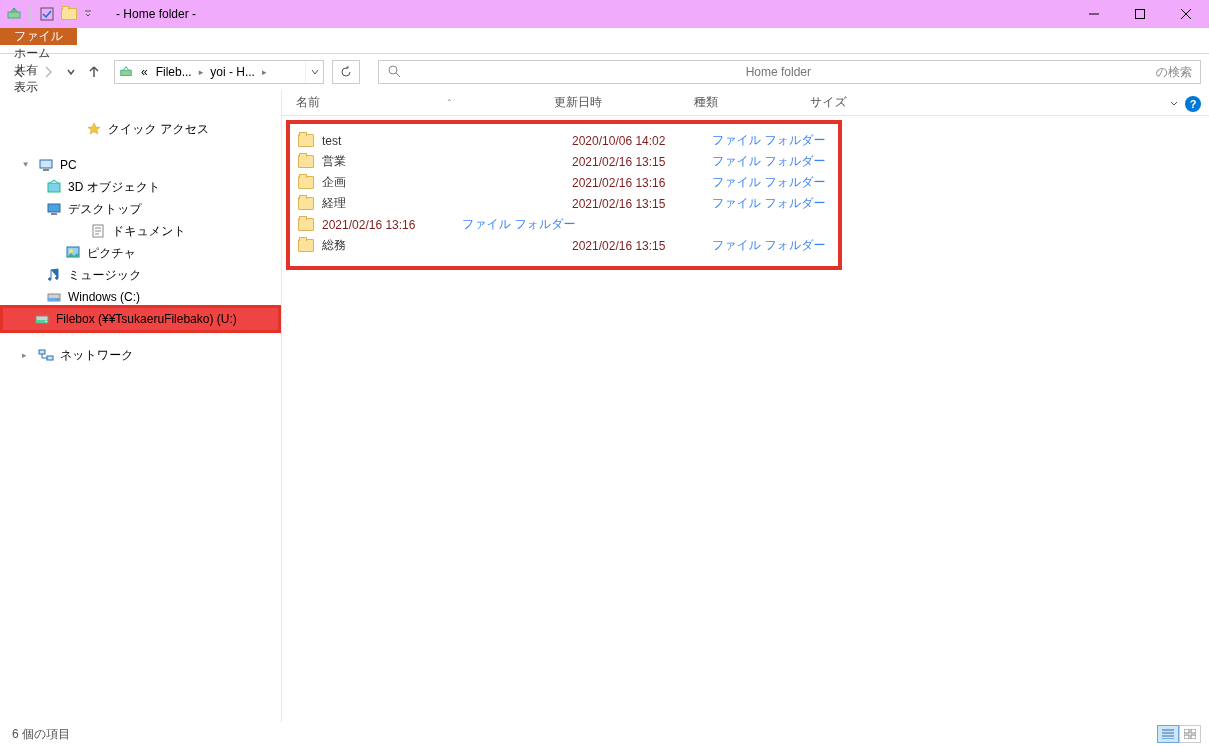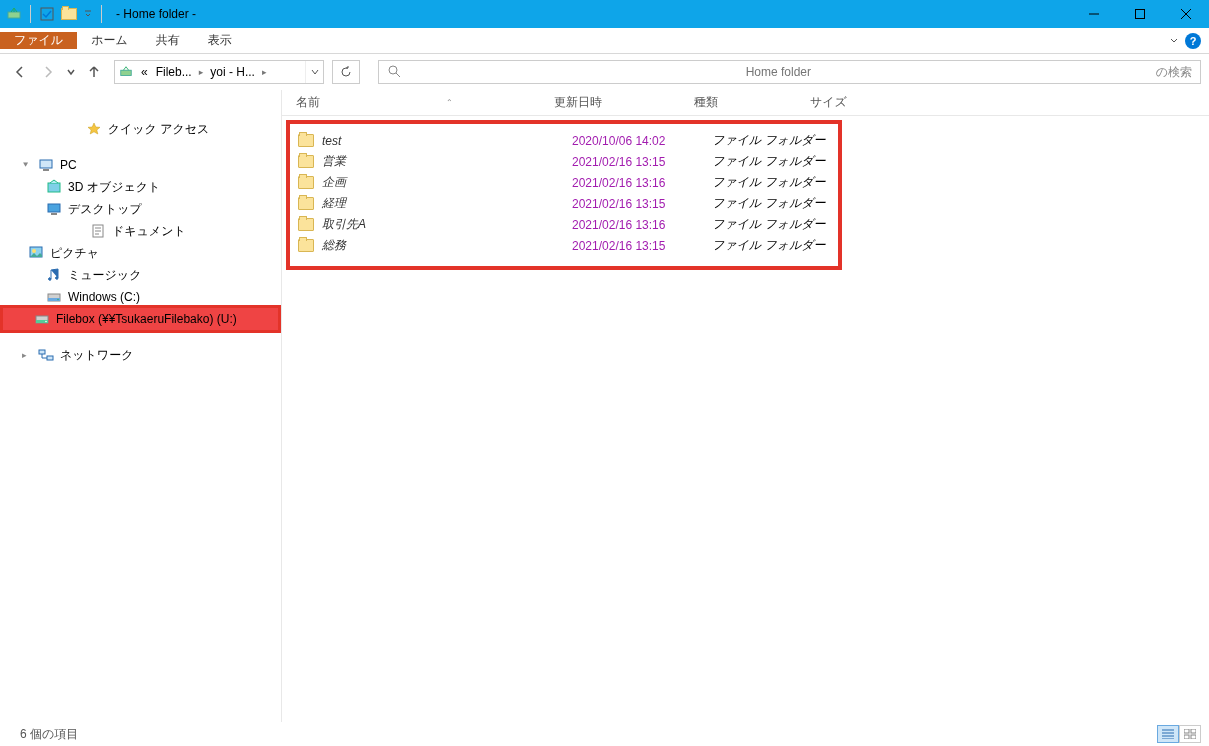--- a/index.html
+++ b/index.html
@@ -1,29 +1,29 @@
 <!DOCTYPE html>
 <html><head>
 <meta charset="utf-8">
 <style>
   * { box-sizing: border-box; margin: 0; padding: 0; font-family: "Yu Gothic UI", "Meiryo", sans-serif; }
   body { width: 1209px; height: 746px; background: #fff; font-size: 12px; color: #000; overflow: hidden; position: relative; }
 
   
-  .titlebar { height: 28px; display: flex; align-items: center; background: #0ea5e9; }
+  .titlebar { height: 28px; display: flex; align-items: center; background: #f0abfc; }
   .titlebar-left { display: flex; align-items: center; gap: 6px; padding-left: 6px; }
   .titlebar-icon { width: 16px; height: 16px; display: flex; align-items: center; justify-content: center; }
   .qat-sep { height: 18px; width: 1px; background: #ccc; margin: 0 2px; }
   .title-text { font-size: 12px; color: #000; margin-left: 6px; }
   .win-ctrls { margin-left: auto; display: flex; }
   .win-btn { width: 46px; height: 28px; display: flex; align-items: center; justify-content: center; }
   .win-btn svg { stroke: #000; stroke-width: 1; fill: none; }
 
   
-  .ribbon { height: 26px; display: flex; align-items: center; border-bottom: 1px solid #d8d8d8; position: relative; }
+  .ribbon { height: 26px; display: flex; align-items: flex-start; border-bottom: 1px solid #d8d8d8; position: relative; flex-direction: column; }
   .ribbon-tab { padding: 0 14px; display: flex; align-items: center; font-size: 12px; color: #333; }
   .ribbon-tab.file { background: #c9611f; color: #fff; }
   .ribbon-right { margin-left: auto; display: flex; align-items: center; padding-right: 8px; gap: 6px; }
   .help-circle { width: 16px; height: 16px; border-radius: 50%; background: #0078d7; color: #fff; display: flex; align-items: center; justify-content: center; font-size: 11px; font-weight: bold; }
 
   
   .navbar { height: 36px; display: flex; align-items: center; padding: 0 8px; gap: 4px; }
   .nav-btn { width: 24px; height: 24px; display: flex; align-items: center; justify-content: center; }
   .nav-btn svg { stroke: #555; stroke-width: 1.5; fill: none; }
   .nav-btn.disabled svg { stroke: #bbb; }
@@ -52,26 +52,26 @@
   .col-name { width: 258px; gap: 36px; }
   .col-date { width: 140px; }
   .col-type { width: 116px; }
   .col-size { width: 60px; }
   .sort-ind { font-size: 8px; color: #888; }
 
   .file-list-wrap { border: 4px solid #e33329; margin: 4px 4px 0 4px; padding: 6px 0 10px 0; width: 556px; }
   .file-row { display: flex; align-items: center; height: 21px; padding-left: 8px; font-size: 12px; color: #333; }
   .file-icon { width: 16px; height: 13px; background: #fbe39b; border: 1px solid #d9b653; border-radius: 1px; margin-right: 8px; position: relative; }
   .file-icon::before { content: ""; position: absolute; top: -3px; left: 0; width: 6px; height: 3px; background: #fbe39b; border: 1px solid #d9b653; border-bottom: none; border-radius: 1px 1px 0 0; }
-  .fr-name { width: 250px; font-style: italic; }
-  .fr-date { width: 140px; color: #a21caf; }
-  .fr-type { width: 116px; color: #000000; font-style: italic; }
-
-  
-  .statusbar { position: absolute; bottom: 0; left: 12px; right: 0; height: 24px; display: flex; align-items: center; padding: 0 8px; font-size: 12px; color: #555; background: #fff; }
+  .fr-name { width: 250px; }
+  .fr-date { width: 140px; color: #7f1d1d; }
+  .fr-type { width: 116px; color: #3b82f6; }
+
+  
+  .statusbar { position: absolute; bottom: 0; left: 4px; right: 0; height: 24px; display: flex; align-items: center; padding: 0 8px; font-size: 12px; color: #555; background: #fff; }
   .view-btns { margin-left: auto; display: flex; gap: 0px; }
   .view-btn { width: 22px; height: 18px; border: 1px solid #ccc; display: flex; align-items: center; justify-content: center; }
   .view-btn.active { background: #cfe6f8; border-color: #6aa9e0; }
 
   
   .ic-star svg { fill: #f5c542; stroke: #c79d1b; stroke-width: 0.5; }
   .ic-folder-small { width: 16px; height: 12px; background: #fbe39b; border: 1px solid #d9b653; position: relative; }
   .ic-folder-small::before { content: ""; position: absolute; top: -3px; left: 0; width: 5px; height: 3px; background: #fbe39b; border: 1px solid #d9b653; border-bottom: none; }
 </style>
 </head>
@@ -236,21 +236,21 @@
         </div>
         <div class="tree-item" style="padding-left: 46px; margin-left: 44px;">
           <span class="tree-icon">
             <svg width="16" height="16" viewBox="0 0 16 16">
               <rect x="3" y="2" width="10" height="12" fill="#fff" stroke="#888"></rect>
               <path d="M5 5 L11 5 M5 8 L11 8 M5 11 L9 11" stroke="#888"></path>
             </svg>
           </span>
           <span>ドキュメント</span>
         </div>
-        <div class="tree-item" style="">
+        <div class="tree-item" style=" margin-left: 37px;">
           <span class="tree-icon">
             <svg width="16" height="16" viewBox="0 0 16 16">
               <rect x="2" y="2" width="12" height="10" fill="#8fd3f0" stroke="#2b6cb0"></rect>
               <circle cx="6" cy="6" r="2" fill="#ffe070"></circle>
               <path d="M2 12 L6 8 L9 11 L12 8 L14 10 L14 12 Z" fill="#4a9"></path>
             </svg>
           </span>
           <span>ピクチャ</span>
         </div>
         <div class="tree-item" style="padding-left: 46px;">
@@ -328,21 +328,20 @@
             <span class="fr-type">ファイル フォルダー</span>
           </div>
           <div class="file-row">
             <span class="file-icon"></span>
             <span class="fr-name">経理</span>
             <span class="fr-date">2021/02/16 13:15</span>
             <span class="fr-type">ファイル フォルダー</span>
           </div>
           <div class="file-row">
             <span class="file-icon"></span>
-            <span class="fr-name">取引先A</span>
             <span class="fr-date">2021/02/16 13:16</span>
             <span class="fr-type">ファイル フォルダー</span>
           </div>
           <div class="file-row">
             <span class="file-icon"></span>
             <span class="fr-name">総務</span>
             <span class="fr-date">2021/02/16 13:15</span>
             <span class="fr-type">ファイル フォルダー</span>
           </div>
         </div>

